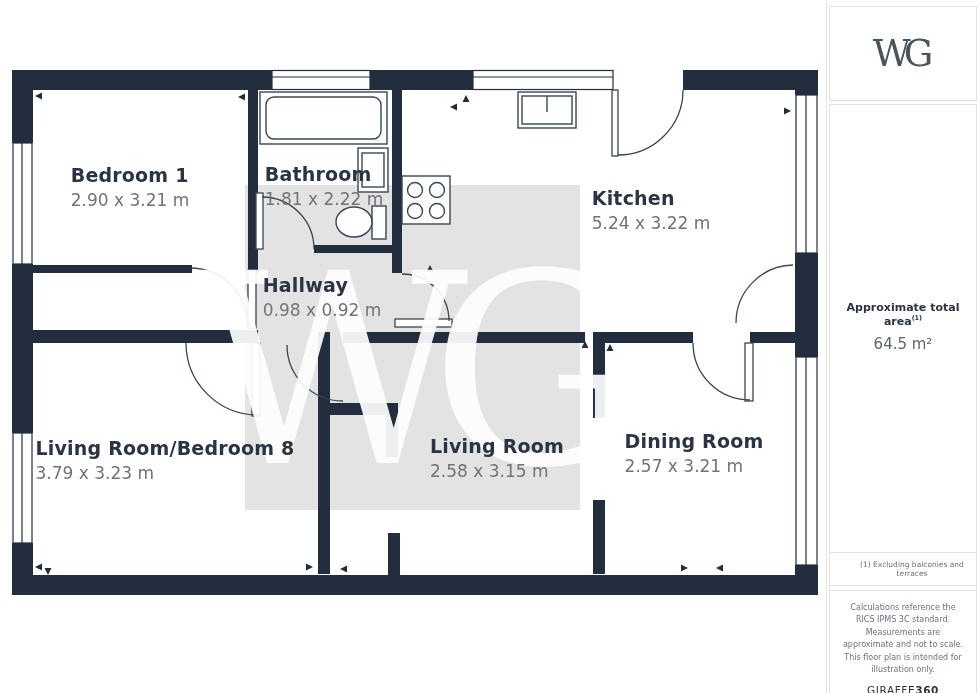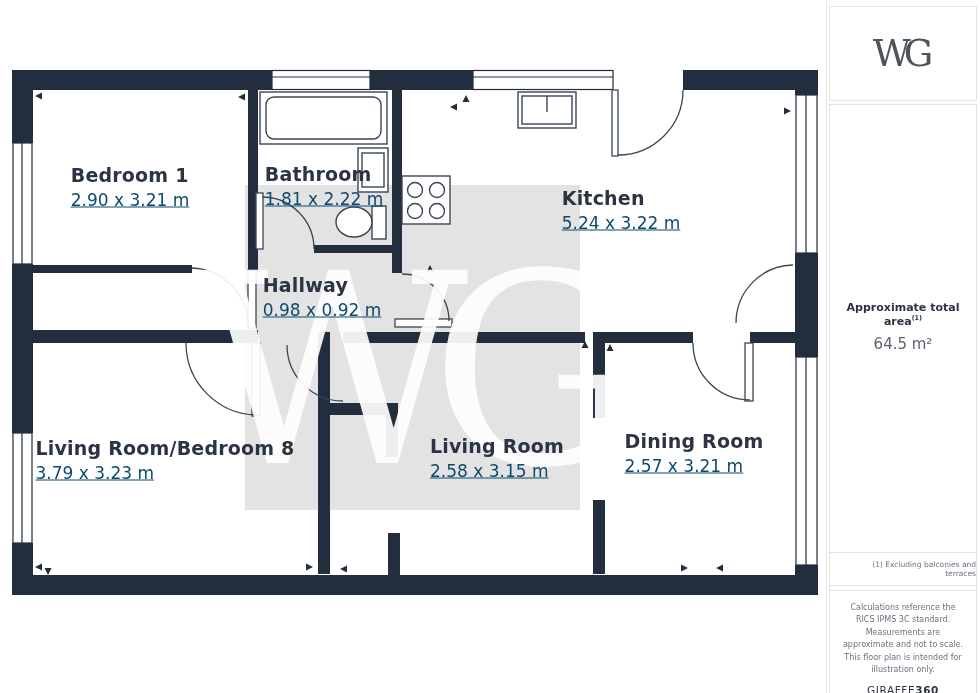--- a/index.html
+++ b/index.html
@@ -1,33 +1,33 @@
 <!DOCTYPE html>
 <html><head>
 <meta charset="utf-8">
 <style>
   html,body{margin:0;padding:0;background:#ffffff;}
   #stage{position:relative;width:980px;height:693px;background:#ffffff;overflow:hidden;
          font-family:"DejaVu Sans",sans-serif;}
   #plan-svg{position:absolute;left:0;top:0;}
   .room-label{position:absolute;transform:translate(-50%,-50%);white-space:nowrap;z-index:5;}
   .room-name{display:block;font-weight:bold;font-size:19px;color:#2b3443;line-height:26px;letter-spacing:.2px;}
-  .room-dims{display:block;font-size:17px;color:#0c4a6e;line-height:25px;text-decoration:underline;}
+  .room-dims{display:block;font-size:17px;color:#737373;line-height:25px;}
   
   .sb-divider{position:absolute;left:826px;top:0;width:1px;height:693px;background:#e6e6e6;}
   .sb-box{position:absolute;left:829px;width:148px;background:#ffffff;border:1px solid #e2e2e2;box-sizing:border-box;}
   #sb-logo-box{top:6px;height:95px;display:flex;align-items:center;justify-content:center;}
   .logo-text{font-family:"DejaVu Serif",serif;font-size:37px;color:#4a545c;letter-spacing:-7px;padding-right:7px;}
   #sb-area-box{top:104px;height:535px;}
   .area-block{position:absolute;top:196px;left:0;right:0;text-align:center;}
   .area-label{font-size:11px;font-weight:bold;color:#2b3340;}
   .area-label sup{font-size:6.5px;}
   .area-value{font-size:15px;color:#5b6570;margin-top:7px;}
   #sb-footnote-box{top:552px;height:34px;display:flex;align-items:center;justify-content:center;}
-  .footnote-text{font-size:7.5px;color:#6a737e;text-align:right;margin-left:18px;}
+  .footnote-text{font-size:7.5px;color:#6a737e;text-align:center;margin-left:18px;}
   #sb-disclaimer-box{top:590px;height:114px;}
   .disclaimer-text{font-size:8px;color:#6a737e;text-align:center;line-height:1.55;padding:11px 11px 0 11px;}
   .brand-line{text-align:center;margin-top:8px;font-size:10.5px;color:#2b3340;letter-spacing:.6px;}
   .brand-suffix{font-weight:bold;}
 </style>
 </head>
 <body>
 
 <div id="stage">
 
@@ -172,21 +172,21 @@
   </svg>
 
   <div class="room-label" style="left:130px;top:187px">
     <span class="room-name">Bedroom 1</span>
     <span class="room-dims">2.90 x 3.21 m</span>
   </div>
   <div class="room-label" style="left:324px;top:186px">
     <span class="room-name">Bathroom</span>
     <span class="room-dims">1.81 x 2.22 m</span>
   </div>
-  <div class="room-label" style="left:621px;top:210px">
+  <div class="room-label" style="left:651px;top:210px">
     <span class="room-name">Kitchen</span>
     <span class="room-dims">5.24 x 3.22 m</span>
   </div>
   <div class="room-label" style="left:322px;top:297px">
     <span class="room-name">Hallway</span>
     <span class="room-dims">0.98 x 0.92 m</span>
   </div>
   <div class="room-label" style="left:165px;top:460px">
     <span class="room-name">Living Room/Bedroom 8</span>
     <span class="room-dims">3.79 x 3.23 m</span>

